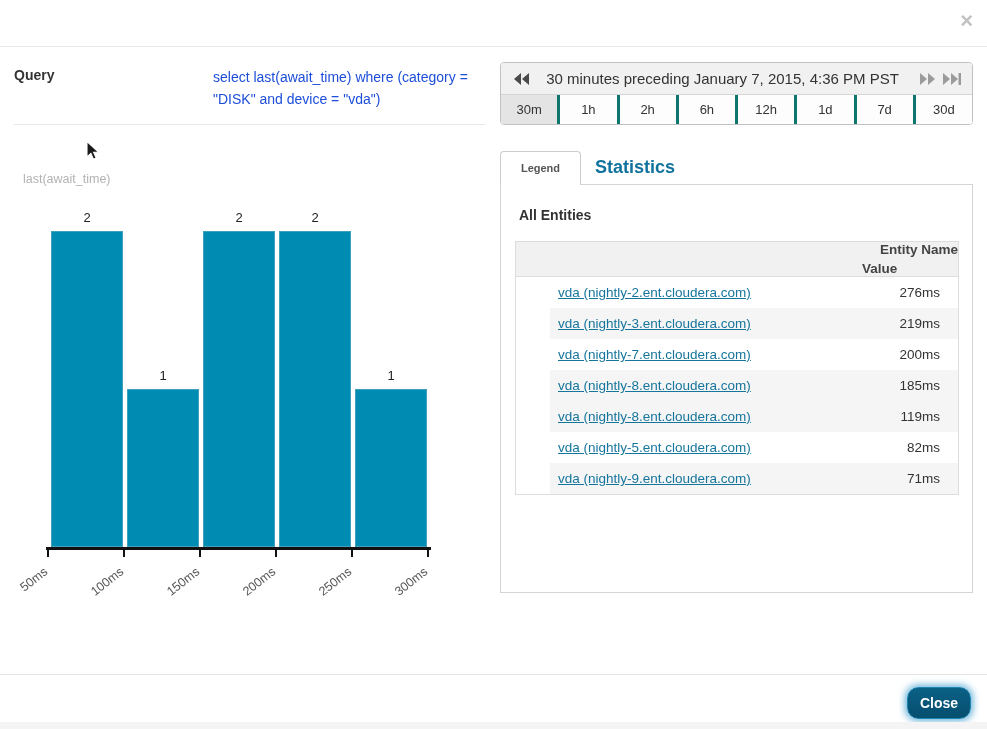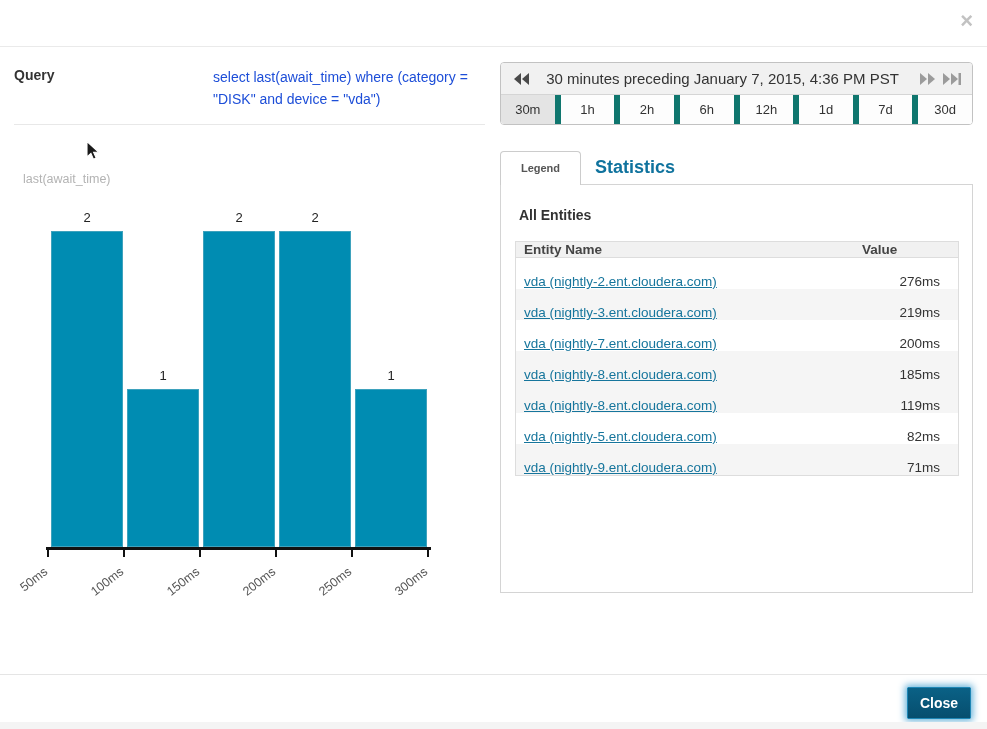--- a/index.html
+++ b/index.html
@@ -31,43 +31,43 @@
 
   
   .time-widget { position:absolute; left:500px; top:62px; width:473px; height:63px; border:1px solid #c2c2c2; border-radius:4px; overflow:hidden; background:#fff; }
   .tw-header { position:relative; height:32px; background:#f1f1f1; border-bottom:1px solid #d5d5d5; }
   .tw-title { position:absolute; left:36px; right:64px; top:0; height:32px; line-height:32px; text-align:center; font-size:15px; color:#333; white-space:nowrap; }
   .tw-icon { position:absolute; top:10px; cursor:pointer; }
   .tw-icon.rewind { left:12px; }
   .tw-icon.forward { right:36px; }
   .tw-icon.skip-end { right:10px; }
   .tw-buttons { display:flex; height:30px; background:#fdfdfd; }
-  .range-btn { flex:1; text-align:center; line-height:29px; font-size:13px; color:#333; border-right:6px solid #0f766e; cursor:pointer; background:#fdfdfd; }
+  .range-btn { flex:1; text-align:center; line-height:29px; font-size:13px; color:#333; border-right:3px solid #0f766e; cursor:pointer; background:#fdfdfd; }
   .range-btn:last-child { border-right:none; }
   .range-btn.selected { background:#e4e4e4; }
 
   
   .tab-legend { position:absolute; left:500px; top:151px; width:81px; height:34px; background:#fff; border:1px solid #ccc; border-bottom:none; border-radius:4px 4px 0 0; text-align:center; line-height:33px; font-size:11px; font-weight:bold; color:#555; z-index:2; cursor:pointer; }
   .tab-statistics { position:absolute; left:595px; top:151px; height:34px; line-height:33px; font-size:18px; font-weight:bold; color:#10739e; z-index:2; cursor:pointer; }
   .legend-panel { position:absolute; left:500px; top:184px; width:473px; height:409px; border:1px solid #d4d4d4; background:#fff; }
   .all-entities { position:absolute; left:18px; top:22px; font-size:14px; font-weight:bold; color:#333; }
 
   
   .legend-table { position:absolute; left:14px; top:56px; width:444px; border:1px solid #ddd; font-size:13.5px; }
-  .thead { display:flex; height:16px; background:#f1f1f1; border-bottom:1px solid #ddd; align-items:flex-end; position:relative; }
+  .thead { display:flex; height:35px; background:#f1f1f1; border-bottom:1px solid #ddd; align-items:flex-end; position:relative;flex-direction:column; }
   .th-entity { flex:1; padding-left:8px; font-weight:bold; color:#444; }
   .th-value { width:96px; font-weight:bold; color:#444; position:relative; }
-  .trow { display:flex; height:31px; align-items:flex-end; background:#fff; }
+  .trow { display:flex; height:31px; align-items:center; background:#fff;margin-left:34px; }
   .trow.alt { background:#f5f5f5; }
   .entity-link { flex:1; padding-left:8px; color:#16759c; text-decoration:underline; cursor:pointer; }
   .tval { width:114px; text-align:right; padding-right:18px; color:#333; }
 
   
   .footer-divider { position:absolute; left:0; top:674px; width:987px; height:1px; background:#e5e5e5; }
-  .close-button { position:absolute; left:907px; top:687px; width:64px; height:32px; background:linear-gradient(#0a6186,#064e6e); border:1px solid #1d86b5; border-radius:1px; color:#fff; font-size:14px; font-weight:bold; text-align:center; line-height:30px; cursor:pointer; box-shadow:0 0 7px 2px rgba(77,166,211,0.85); font-family:"Liberation Sans", sans-serif; }
+  .close-button { position:absolute; left:907px; top:687px; width:64px; height:32px; background:linear-gradient(#0a6186,#064e6e); border:1px solid #1d86b5; border-radius:11px; color:#fff; font-size:14px; font-weight:bold; text-align:center; line-height:30px; cursor:pointer; box-shadow:0 0 7px 2px rgba(77,166,211,0.85); font-family:"Liberation Sans", sans-serif; }
   .bottom-strip { position:absolute; left:0; top:722px; width:987px; height:7px; background:#f4f4f4; }
 
   svg { display:block; }
 </style>
 </head>
 <body>
 
 <div class="modal">
 
   <div class="modal-header">

